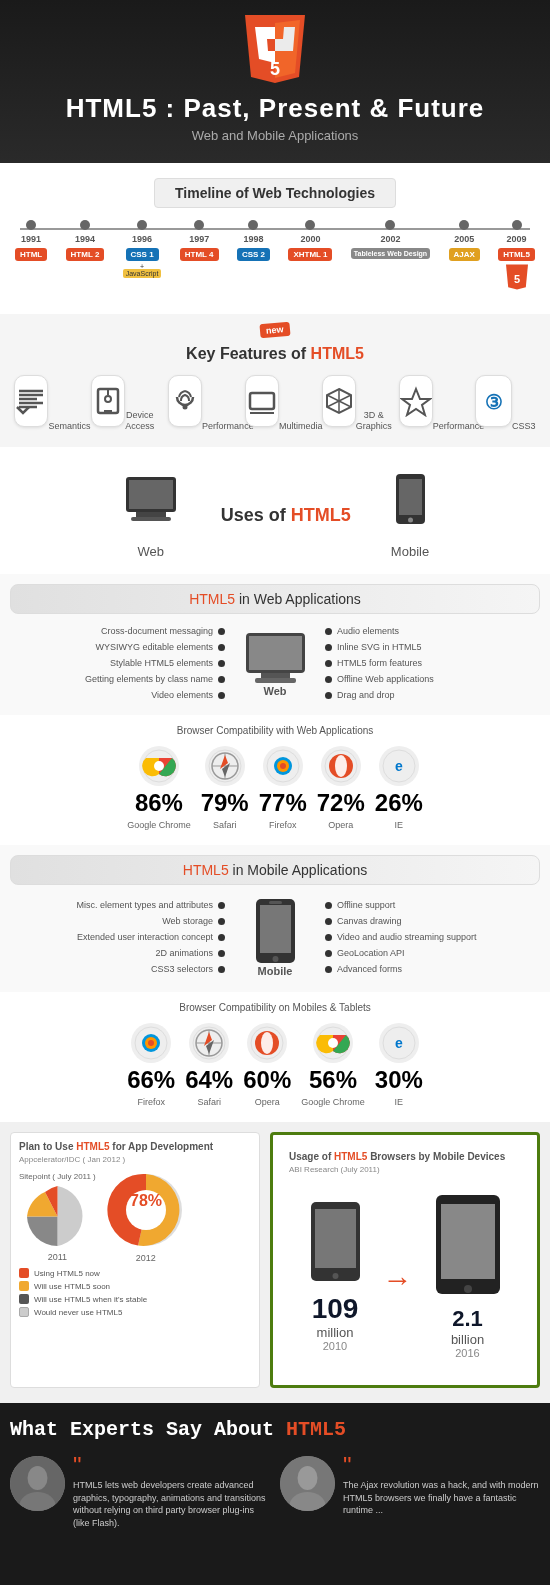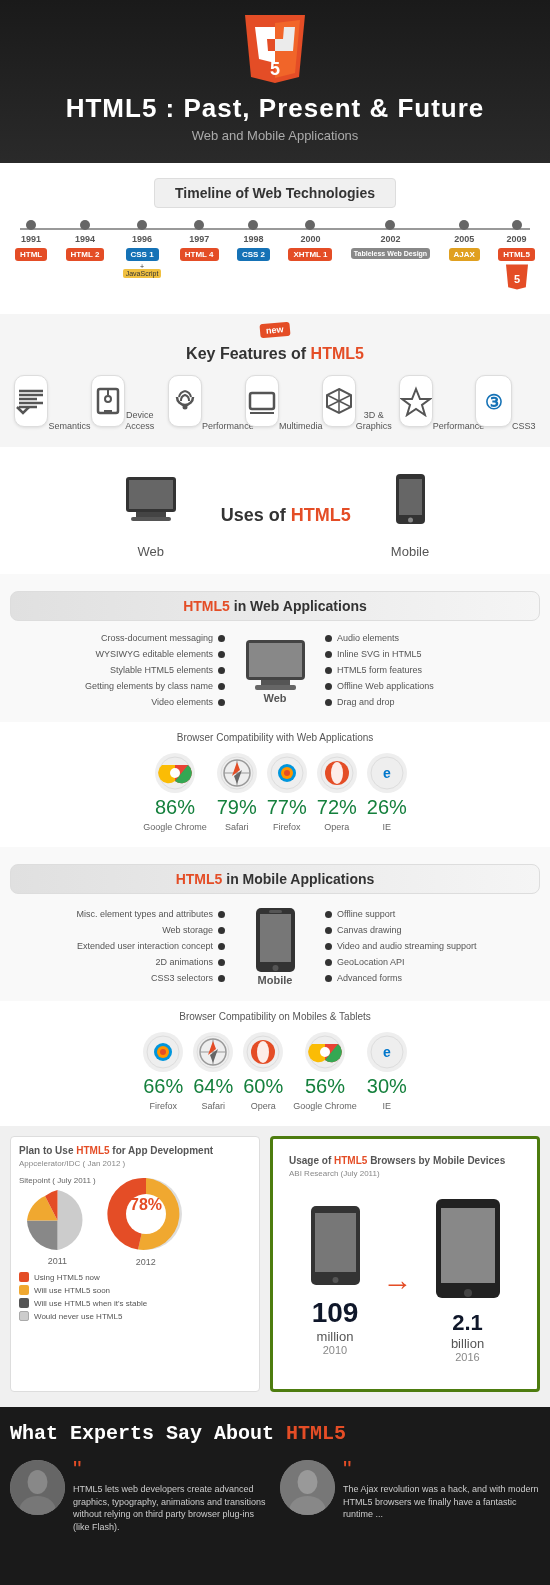--- a/index.html
+++ b/index.html
@@ -225,23 +225,22 @@
       padding: 10px 10px 15px;
     }
     .app-header {
       background: linear-gradient(90deg, #e0e0e0, #f5f5f5);
       border: 1px solid #ddd;
       border-radius: 8px;
       text-align: center;
       padding: 6px;
       margin-bottom: 12px;
       font-size: 14px;
-      font-weight: bold;
+      font-weight: normal;
       color: #333;
-      margin-top: 7px;
     }
     .app-header .html5 { color: #e44d26; }
 
     .features-mindmap {
       display: flex;
       align-items: center;
       justify-content: space-between;
       gap: 5px;
     }
     .mindmap-left, .mindmap-right {
@@ -313,23 +312,23 @@
     .browser-icon {
       width: 40px;
       height: 40px;
       border-radius: 50%;
       display: flex;
       align-items: center;
       justify-content: center;
       font-size: 20px;
     }
     .browser-pct {
-      font-size: 20px;
-      font-weight: normal;
-      color: #15803d;
+      font-size: 24px;
+      font-weight: bold;
+      color: #000000;
     }
     .browser-name {
       font-size: 9px;
       color: #666;
     }
 
     
     .quote-section {
       background: #1a1a1a;
       padding: 15px 10px;

